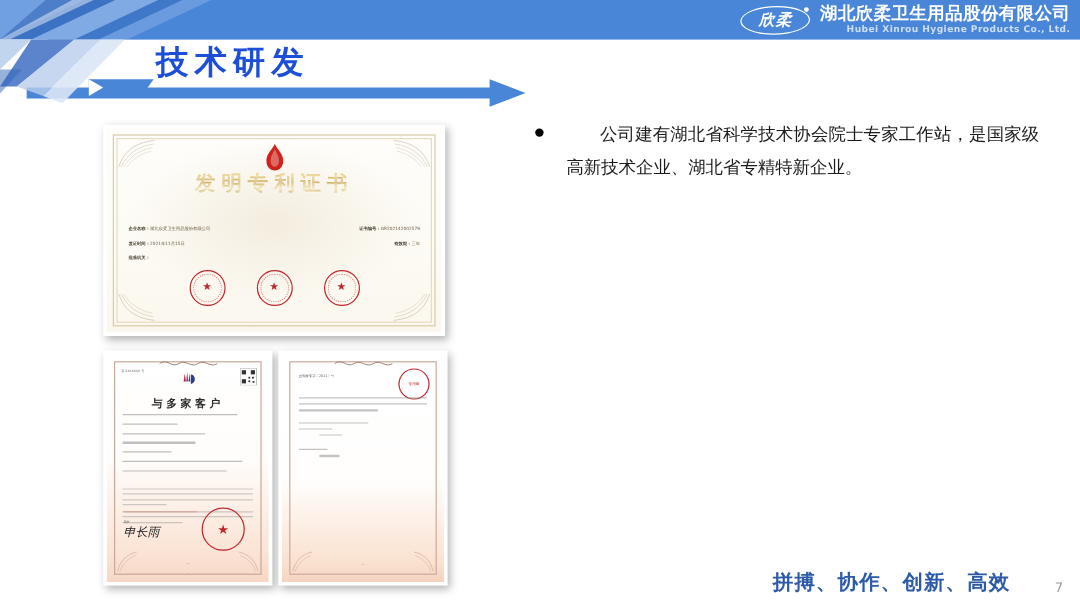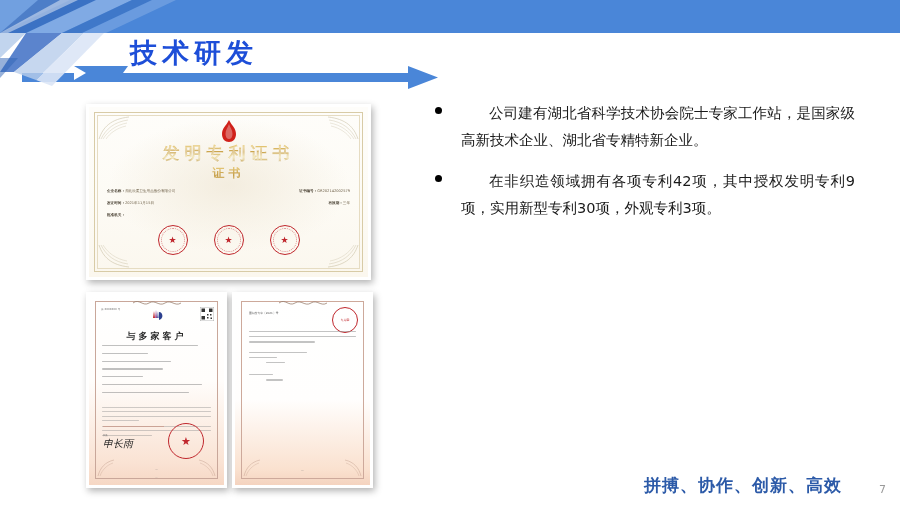--- a/index.html
+++ b/index.html
@@ -180,21 +180,21 @@
     border-radius:50%; border:1px solid #c0272d;
     display:flex; align-items:center; justify-content:center;
     font-size:3px; color:#c0272d; text-align:center; line-height:4px;
   }
   .dc-code { position:absolute; left:14px; top:16px; font-size:2.8px; color:#555; }
   .dc-body { position:absolute; left:14px; right:14px; top:36px; }
   .dc-body .l { height:1.2px; background:#888; opacity:0.5; margin-bottom:4px; border-radius:1px; }
   .dc-foot { position:absolute; left:0; right:0; bottom:13px; text-align:center; font-size:2.8px; color:#777; }
 
   
-  .bullets { position:absolute; left:435px; top:100px; width:420px; }
+  .bullets { position:absolute; left:446px; top:100px; width:420px; }
   .bullet-block { position:relative; margin-bottom:14px; }
   .bullet-dot {
     position:absolute; left:0; top:7px; width:7px; height:7px;
     border-radius:50%; background:#000000;
   }
   .bullet-text {
     padding-left:26px;
     font-size:14.5px; line-height:27px; color:#1a1a1a;
     text-align:justify; text-indent:28px;
     font-family:"DejaVu Sans","Liberation Sans",sans-serif;
@@ -220,20 +220,31 @@
     <svg width="340" height="33" viewBox="0 0 340 33" xmlns="http://www.w3.org/2000/svg">
       <polygon points="0,0 70,0 0,33" fill="#ffffff" opacity="0.22"></polygon>
       <polygon points="38,0 96,0 26,33 0,33" fill="#2f63b5" opacity="0.55"></polygon>
       <polygon points="96,0 132,0 62,33 26,33" fill="#ffffff" opacity="0.30"></polygon>
       <polygon points="132,0 152,0 82,33 62,33" fill="#2f63b5" opacity="0.40"></polygon>
       <polygon points="152,0 176,0 106,33 82,33" fill="#ffffff" opacity="0.18"></polygon>
       <polygon points="60,0 78,0 8,33 0,33" fill="#ffffff" opacity="0.45"></polygon>
     </svg>
   </div>
 
+  <div class="logo-wrap">
+    <div class="logo-mark">
+      <span class="oval"></span>
+      <span class="cn">欣柔</span>
+      <span class="dot"></span>
+    </div>
+    <div class="logo-text">
+      <div class="logo-cn">湖北欣柔卫生用品股份有限公司</div>
+      <div class="logo-en">Hubei Xinrou Hygiene Products Co., Ltd.</div>
+    </div>
+  </div>
 </div>
 
 <div class="corner-deco">
   <svg width="150" height="135" viewBox="0 0 150 135" xmlns="http://www.w3.org/2000/svg">
     <polygon points="0,33 40,33 0,72" fill="#ffffff"></polygon>
     <polygon points="0,33 26,33 0,58" fill="#8fb2e0" opacity="0.55"></polygon>
     <polygon points="26,33 62,33 14,72 0,72" fill="#3e6fc4" opacity="0.85"></polygon>
     <polygon points="62,33 84,33 36,80 14,72" fill="#b8cdeb" opacity="0.8"></polygon>
     <polygon points="84,33 104,33 52,86 36,80" fill="#dbe6f6" opacity="0.9"></polygon>
     <polygon points="0,58 18,58 0,78" fill="#2f63b5" opacity="0.5"></polygon>
@@ -279,21 +290,20 @@
         <path d="M4,24 C9,14 17,7 31,5" stroke="#b9ad8c" stroke-width="0.6" fill="none"></path>
         <path d="M6,24 C11,16 19,10 30,8" stroke="#b9ad8c" stroke-width="0.5" fill="none"></path>
       </svg>
 
       <svg class="ht-flame" viewBox="0 0 26 24">
         <path d="M13,1 C10,7 6,9 6,15 C6,20 9,23 13,23 C17,23 20,20 20,15 C20,9 16,7 13,1 Z" fill="#d0211a"></path>
         <path d="M13,5 C11.5,9 9.5,11 9.5,15 C9.5,18 11,20 13,20 C15,20 16.5,18 16.5,15 C16.5,11 14.5,9 13,5 Z" fill="#f0f0f0" opacity="0.35"></path>
       </svg>
 
       <div class="ht-title">发明专利证书</div>
-      <div class="ht-sub">证书</div>
 
       <div class="ht-fields">
         <div class="ht-row">
           <span><span class="ht-lab">企业名称：</span><span class="ht-val">湖北欣柔卫生用品股份有限公司</span></span>
           <span><span class="ht-lab">证书编号：</span><span class="ht-val">GR202142002579</span></span>
         </div>
         <div class="ht-row">
           <span><span class="ht-lab">发证时间：</span><span class="ht-val">2021年11月15日</span></span>
           <span><span class="ht-lab">有效期：</span><span class="ht-val">三年</span></span>
         </div>
@@ -426,20 +436,16 @@
 
 <div class="bullets">
 
   <div class="bullet-block">
     <span class="bullet-dot"></span>
     <div class="bullet-text">公司建有湖北省科学技术协会院士专家工作站，是国家级高新技术企业、湖北省专精特新企业。</div>
   </div>
 
 
 
-  <div class="bullet-block" style="margin-bottom:0;">
-    <span class="bullet-dot"></span>
-    <div class="bullet-text">在非织造领域拥有各项专利42项，其中授权发明专利9项，实用新型专利30项，外观专利3项。</div>
-  </div>
 </div>
 
 <div class="slogan">拼搏、协作、创新、高效</div>
 <div class="page-no">7</div>
 
 </body></html>

